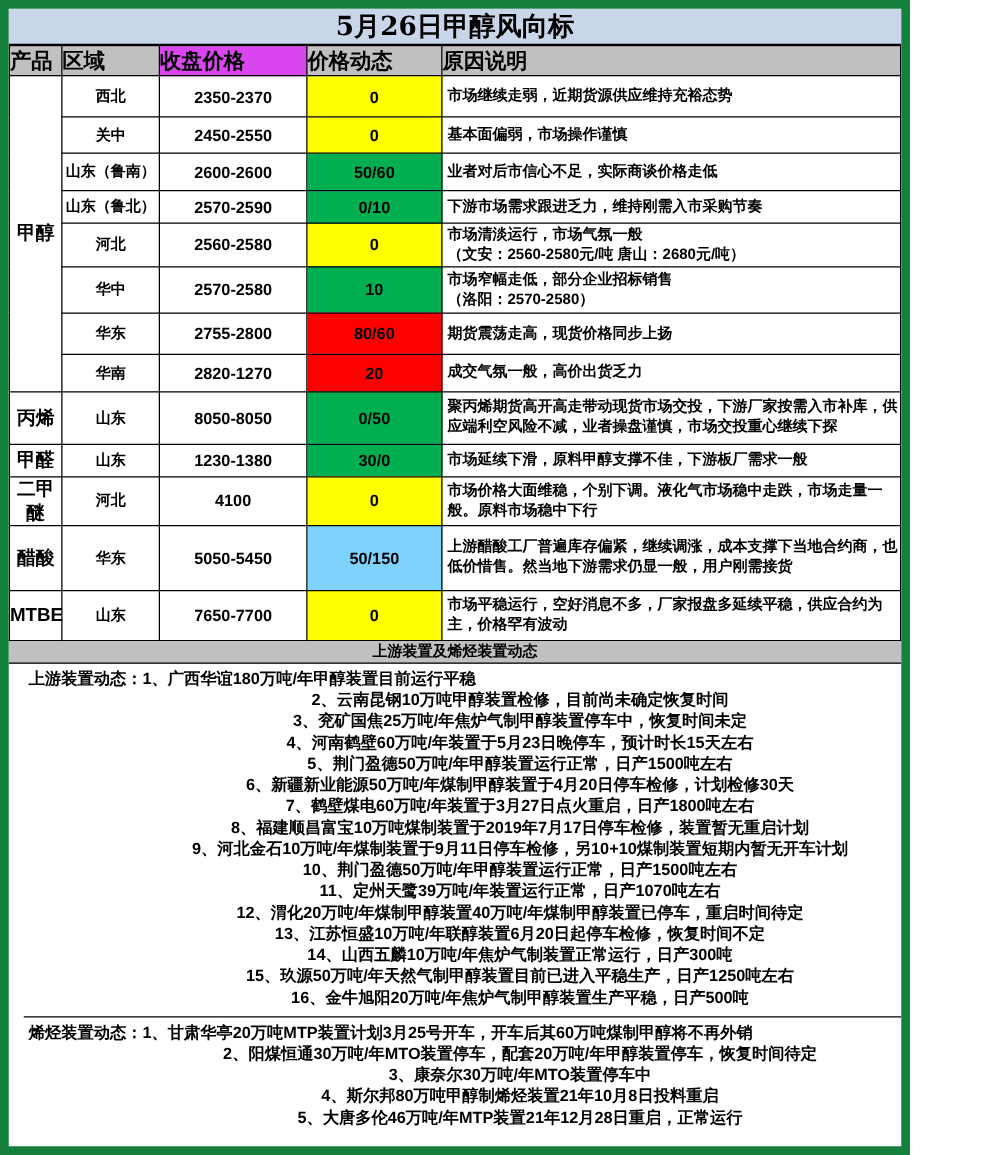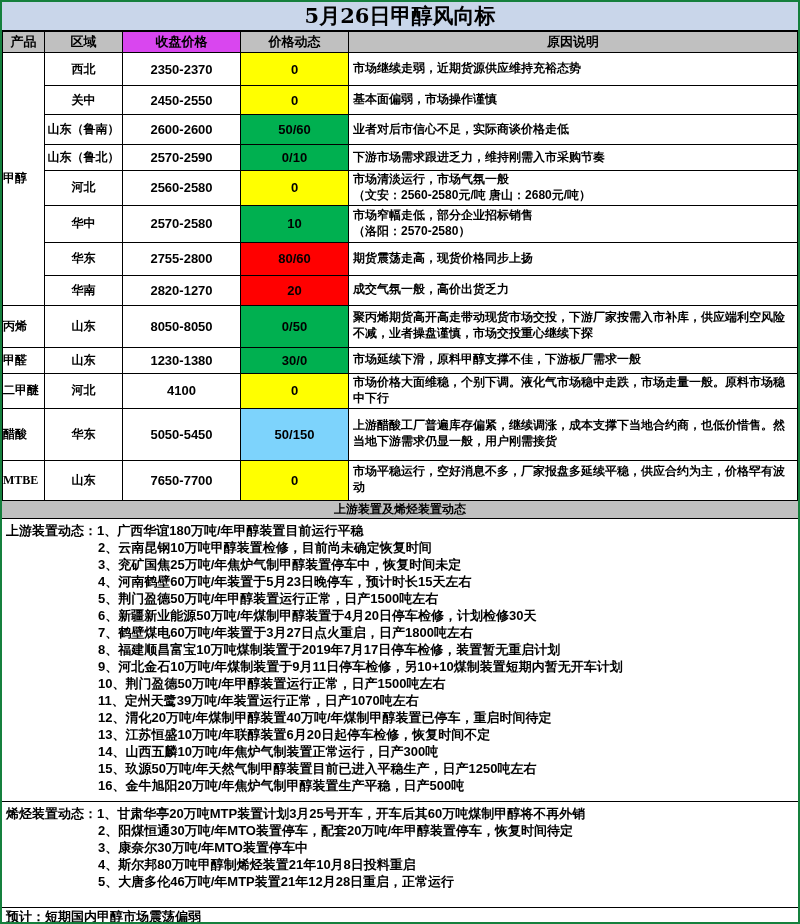--- a/index.html
+++ b/index.html
@@ -1,40 +1,40 @@
 <!DOCTYPE html>
 <html><head>
 <meta charset="utf-8">
 <style>
   html,body { margin:0; padding:0; background:#fff; }
   .sheet {
-    width:800px; height:924px; box-sizing:border-box;
-    border:2px solid #15803d; background:#fff; color:#000;
+    width:728px; height:924px; box-sizing:border-box;
+    border:7px solid #15803d; background:#fff; color:#000;
     font-family:"Liberation Sans", sans-serif; font-weight:bold;
     display:flex; flex-direction:column; overflow:hidden;
   }
   .title-bar {
     flex:0 0 26px; border-bottom:1px solid #000;
     display:flex; align-items:center; justify-content:center;
     font-family:"DejaVu Serif", serif; font-size:21px; font-weight:bold;
   }
   table.price-table { border-collapse:collapse; table-layout:fixed; width:100%; flex:0 0 auto; }
   .price-table th, .price-table td { border:1px solid #000; padding:0; vertical-align:middle; }
-  .price-table thead th { height:20px; font-size:13px; text-align:center; }
-  td.c-product { text-align:left; font-size:12px;font-family:Liberation Serif, serif; }
+  .price-table thead th { height:20px; font-size:17px; text-align:left; }
+  td.c-product { text-align:center; font-size:15px; }
   td.c-region  { text-align:center; font-size:12px; white-space:nowrap; overflow:hidden; }
   td.c-price   { text-align:center; font-size:13px; }
   td.c-change  { text-align:center; font-size:13px; }
   td.c-reason  { text-align:left; font-size:12px; line-height:1.32; padding:1px 2px 1px 4px; white-space:pre-line; }
   .section-bar {
     flex:0 0 13px; border-bottom:1px solid #000;
     display:flex; align-items:center; justify-content:center; font-size:12px;font-family:Liberation Serif, serif;
   }
-  .list-block { box-sizing:border-box; border-bottom:1px solid #000; padding:3px 4px 0 4px; font-size:13px; line-height:17px; overflow:hidden; }
-  .list-block .indent { margin-left:92px; }
+  .list-block { box-sizing:border-box; border-bottom:1px solid #000; padding:3px 4px 0 4px; font-size:13px; line-height:17px; overflow:hidden;margin-left:12px; }
+  .list-block .indent { margin-left:92px;text-align:center; }
   .forecast-row { flex:1 1 auto; display:flex; align-items:center; padding:0 4px; font-size:13px; }
 </style>
 </head>
 <body>
 
 <div class="sheet">
 
   <div class="title-bar" style="background: rgb(201, 214, 234);">5月26日甲醇风向标</div>
 
   <table class="price-table">

